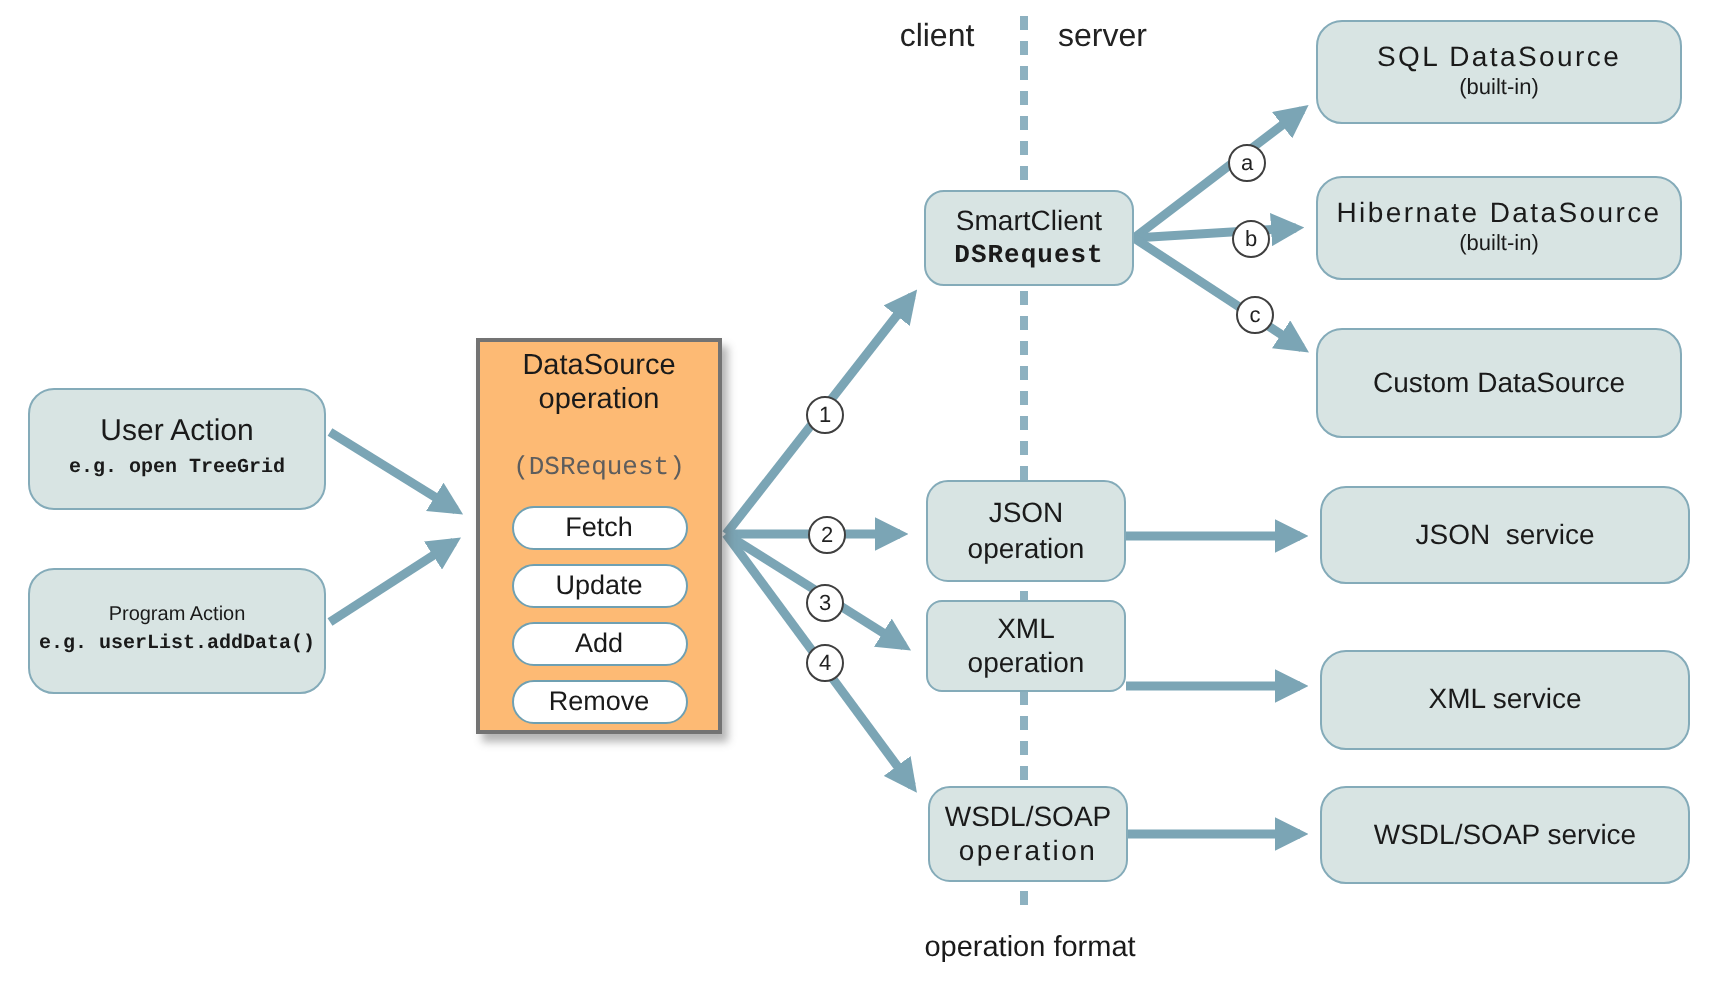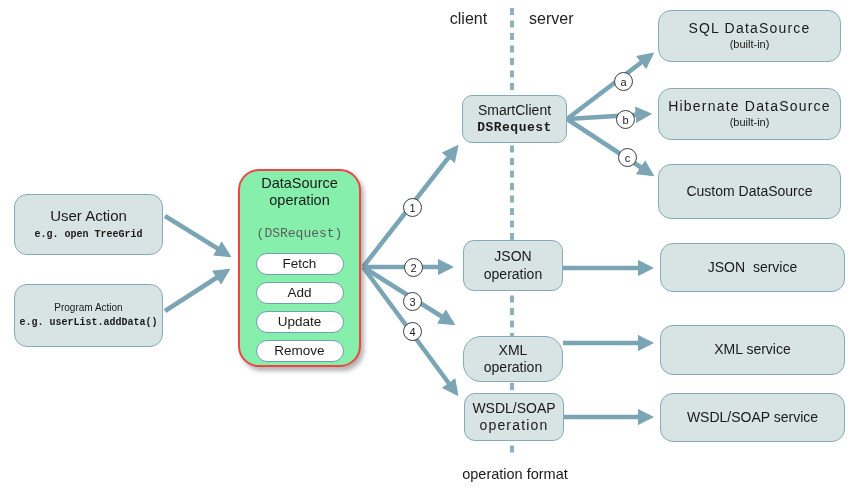--- a/index.html
+++ b/index.html
@@ -13,23 +13,23 @@
     position:absolute;box-sizing:border-box;
     background:#d8e4e3;border:1.5px solid #84abb9;border-radius:13px;
     display:flex;flex-direction:column;align-items:center;justify-content:center;
     text-align:center;line-height:1.25;z-index:2;
   }
   .node .title{font-size:14px;white-space:pre;}
   .node .title.sp{letter-spacing:1.2px;}
   .node .note{font-size:11px;margin-top:1px;}
   .node .example{font-family:"Liberation Mono",monospace;font-weight:bold;font-size:10px;margin-top:3px;white-space:pre;}
   .node.big{
-    border:2px solid #ef4444;border-radius:21px;
+    border:2px solid #737373;border-radius:0;
     box-shadow:3px 4px 4px rgba(90,90,90,0.45);
-    justify-content:flex-start;padding-top:4px;background:#86efac;
+    justify-content:flex-start;padding-top:4px;background:#fdba74;
   }
   .node.big .title{font-size:14.5px;line-height:1.2;}
   .mono-gray{font-family:Liberation Mono, monospace;font-size:13px;color:#5d5d5d;margin-top:16px;}
   .mono-bold{font-family:"Liberation Mono",monospace;font-weight:bold;font-size:13px;color:#1a1a1a;margin-top:1px;letter-spacing:0.5px;}
   .pill{
     width:88px;height:22px;margin-top:7px;box-sizing:border-box;
     background:#ffffff;border:1.5px solid #6fa0b2;border-radius:12px;
     display:flex;align-items:center;justify-content:center;font-size:13.5px;
   }
   .pills{display:flex;flex-direction:column;align-items:center;margin-top:4px;}
@@ -89,42 +89,42 @@
 
   <div class="node big" style="left:238px;top:169px;width:123px;height:198px;">
     <div class="title">DataSource</div>
     <div class="title">operation</div>
     <div class="mono-gray">(DSRequest)</div>
     <div class="pills">
       <div class="pill">
           <span>Fetch</span>
         </div>
       <div class="pill">
-          <span>Add</span>
+          <span>Update</span>
         </div>
       <div class="pill">
-          <span>Update</span>
+          <span>Add</span>
         </div>
       <div class="pill">
           <span>Remove</span>
         </div>
     </div>
   </div>
 
   <div class="node" style="left:462px;top:95px;width:105px;height:48px;border-radius:10px;">
     <div class="title">SmartClient</div>
     <div class="mono-bold">DSRequest</div>
   </div>
 
   <div class="node" style="left:463px;top:240px;width:100px;height:51px;border-radius:11px;">
     <div class="title">JSON</div>
     <div class="title">operation</div>
   </div>
 
-  <div class="node" style="left:463px;top:336px;width:100px;height:46px;border-radius:18px;">
+  <div class="node" style="left:463px;top:300px;width:100px;height:46px;border-radius:8px;">
     <div class="title">XML</div>
     <div class="title">operation</div>
   </div>
 
   <div class="node" style="left:464px;top:393px;width:100px;height:48px;border-radius:11px;">
     <div class="title">WSDL/SOAP</div>
     <div class="title sp">operation</div>
   </div>
 
   <div class="node" style="left:658px;top:10px;width:183px;height:52px;">

